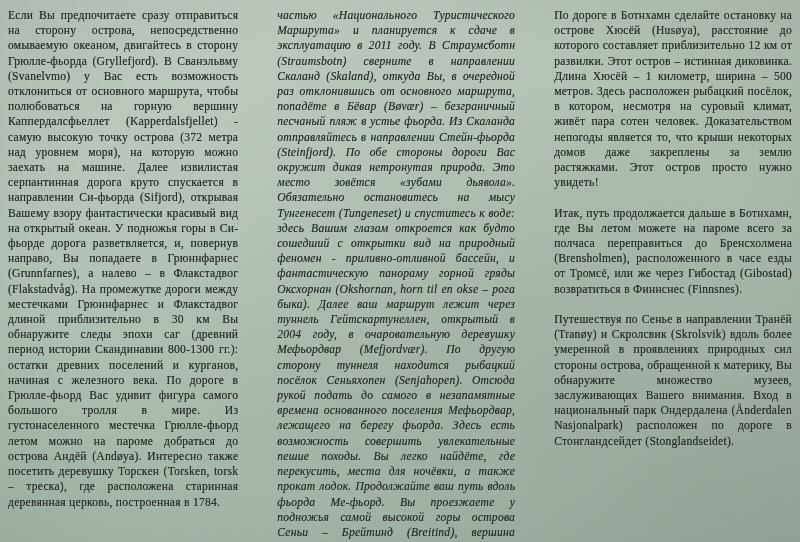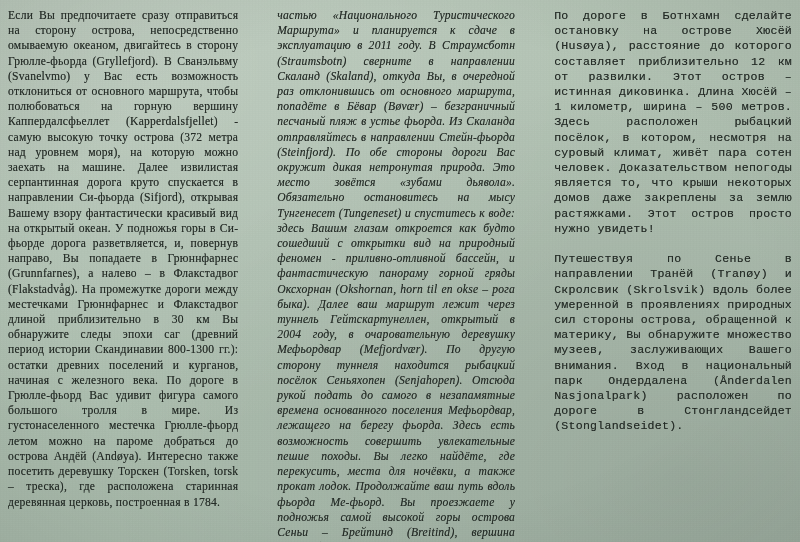--- a/index.html
+++ b/index.html
@@ -60,21 +60,21 @@
     z-index: 2;
   }
 
   .column {
     flex: 1 1 0;
     min-width: 0;
   }
 
   .col-1 { flex-basis: 242px; }
   .col-2 { flex-basis: 250px; font-style: italic; }
-  .col-3 { flex-basis: 250px; font-family: Liberation Mono, monospace; }
+  .col-3 { flex-basis: 250px; }
 
   .para {
     margin: 0 0 15.2px 0;
     font-size: 11.6px;
     line-height: 15.2px;
     text-align: justify;
     text-justify: inter-word;
     letter-spacing: 0.02em;
     word-spacing: 0.01em;
     text-rendering: optimizeLegibility;
@@ -93,20 +93,21 @@
     <div class="column col-1">
       <p class="para">Если Вы предпочитаете сразу отправиться на сторону острова, непосредственно омываемую океаном, двигайтесь в сторону Грюлле-фьорда (Gryllefjord). В Сванэльвму (Svanelvmo) у Вас есть возможность отклониться от основного маршрута, чтобы полюбоваться на горную вершину Каппердалсфьеллет (Kapperdalsfjellet) - самую высокую точку острова (372 метра над уровнем моря), на которую можно заехать на машине. Далее извилистая серпантинная дорога круто спускается в направлении Си-фьорда (Sifjord), открывая Вашему взору фантастически красивый вид на открытый океан. У подножья горы в Си-фьорде дорога разветвляется, и, повернув направо, Вы попадаете в Грюннфарнес (Grunnfarnes), а налево – в Флакстадвог (Flakstadvåg). На промежутке дороги между местечками Грюннфарнес и Флакстадвог длиной приблизительно в 30 км Вы обнаружите следы эпохи саг (древний период истории Скандинавии 800-1300 гг.): остатки древних поселений и курганов, начиная с железного века. По дороге в Грюлле-фьорд Вас удивит фигура самого большого тролля в мире. Из густонаселенного местечка Грюлле-фьорд летом можно на пароме добраться до острова Андёй (Andøya). Интересно также посетить деревушку Торскен (Torsken, torsk – треска), где расположена старинная деревянная церковь, построенная в 1784.</p>
     </div>
 
     <div class="column col-2">
       <p class="para">частью «Национального Туристического Маршрута» и планируется к сдаче в эксплуатацию в 2011 году. В Страумсботн (Straumsbotn) сверните в направлении Скаланд (Skaland), откуда Вы, в очередной раз отклонившись от основного маршрута, попадёте в Бёвар (Bøvær) – безграничный песчаный пляж в устье фьорда. Из Скаланда отправляйтесь в направлении Стейн-фьорда (Steinfjord). По обе стороны дороги Вас окружит дикая нетронутая природа. Это место зовётся «зубами дьявола». Обязательно остановитесь на мысу Тунгенесет (Tungeneset) и спуститесь к воде: здесь Вашим глазам откроется как будто сошедший с открытки вид на природный феномен - приливно-отливной бассейн, и фантастическую панораму горной гряды Оксхорнан (Okshornan, horn til en okse – рога быка). Далее ваш маршрут лежит через туннель Гейтскартунеллен, открытый в 2004 году, в очаровательную деревушку Мефьордвар (Mefjordvær). По другую сторону туннеля находится рыбацкий посёлок Сеньяхопен (Senjahopen). Отсюда рукой подать до самого в незапамятные времена основанного поселения Мефьордвар, лежащего на берегу фьорда. Здесь есть возможность совершить увлекательные пешие походы. Вы легко найдёте, где перекусить, места для ночёвки, а также прокат лодок. Продолжайте ваш путь вдоль фьорда Ме-фьорд. Вы проезжаете у подножья самой высокой горы острова Сеньи – Брейтинд (Breitind), вершина которой достигает 985 метров над уровнем моря.</p>
     </div>
 
     <div class="column col-3">
       <p class="para">По дороге в Ботнхамн сделайте остановку на острове Хюсёй (Husøya), расстояние до которого составляет приблизительно 12 км от развилки. Этот остров – истинная диковинка. Длина Хюсёй – 1 километр, ширина – 500 метров. Здесь расположен рыбацкий посёлок, в котором, несмотря на суровый климат, живёт пара сотен человек. Доказательством непогоды является то, что крыши некоторых домов даже закреплены за землю растяжками. Этот остров просто нужно увидеть!</p>
+      <p class="para">Итак, путь продолжается дальше в Ботнхамн, где Вы летом можете на пароме всего за полчаса переправиться до Бренсхолмена (Brensholmen), расположенного в часе езды от Тромсё, или же через Гибостад (Gibostad) возвратиться в Финнснес (Finnsnes).</p>
       <p class="para">Путешествуя по Сенье в направлении Транёй (Tranøy) и Скролсвик (Skrolsvik) вдоль более умеренной в проявлениях природных сил стороны острова, обращенной к материку, Вы обнаружите множество музеев, заслуживающих Вашего внимания. Вход в национальный парк Ондердалена (Ånderdalen Nasjonalpark) расположен по дороге в Стонгландсейдет (Stonglandseidet).</p>
     </div>
 
   </div>
 
   <div id="grain"></div>
   <div id="vignette"></div>
 
 </div>
 

